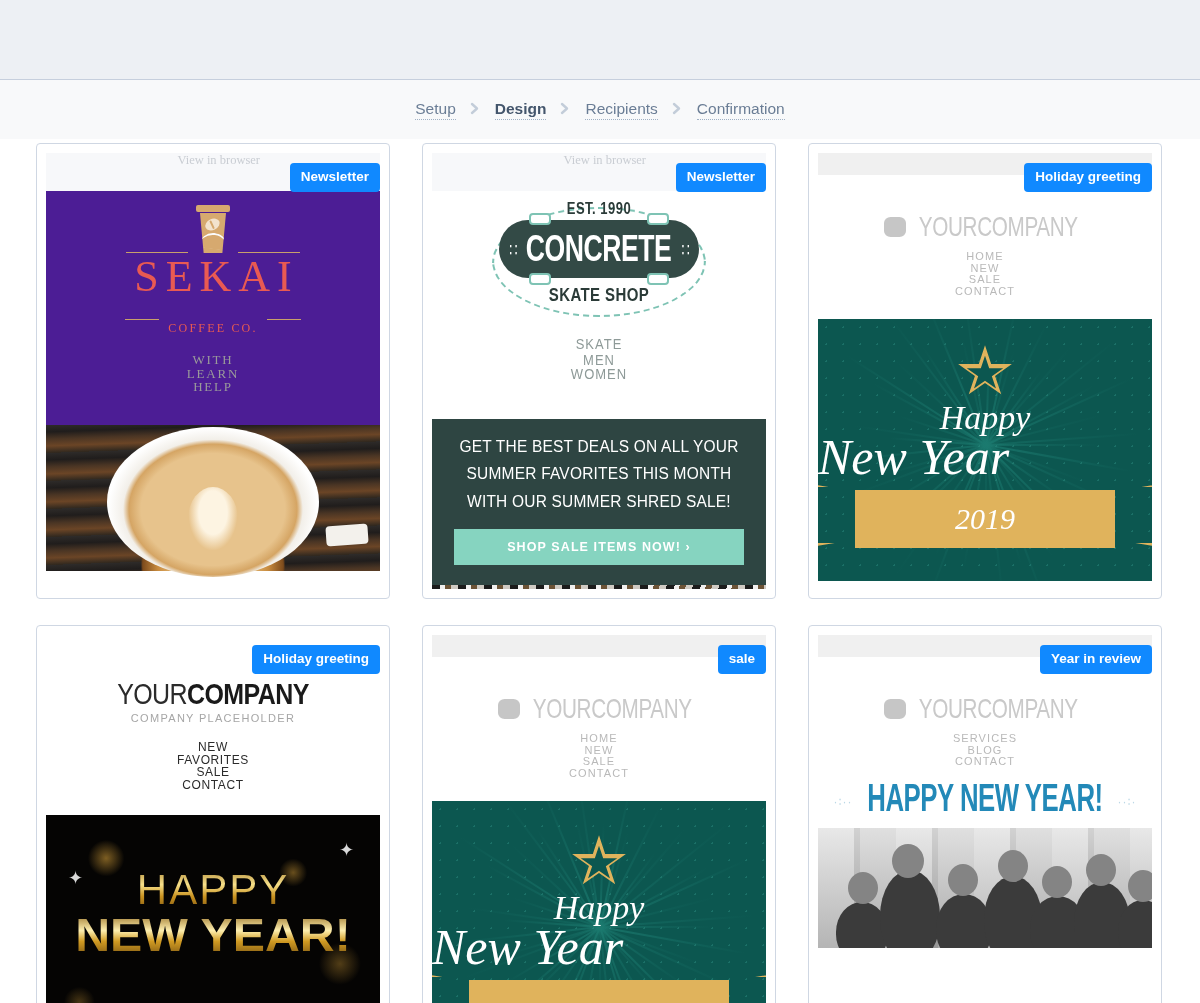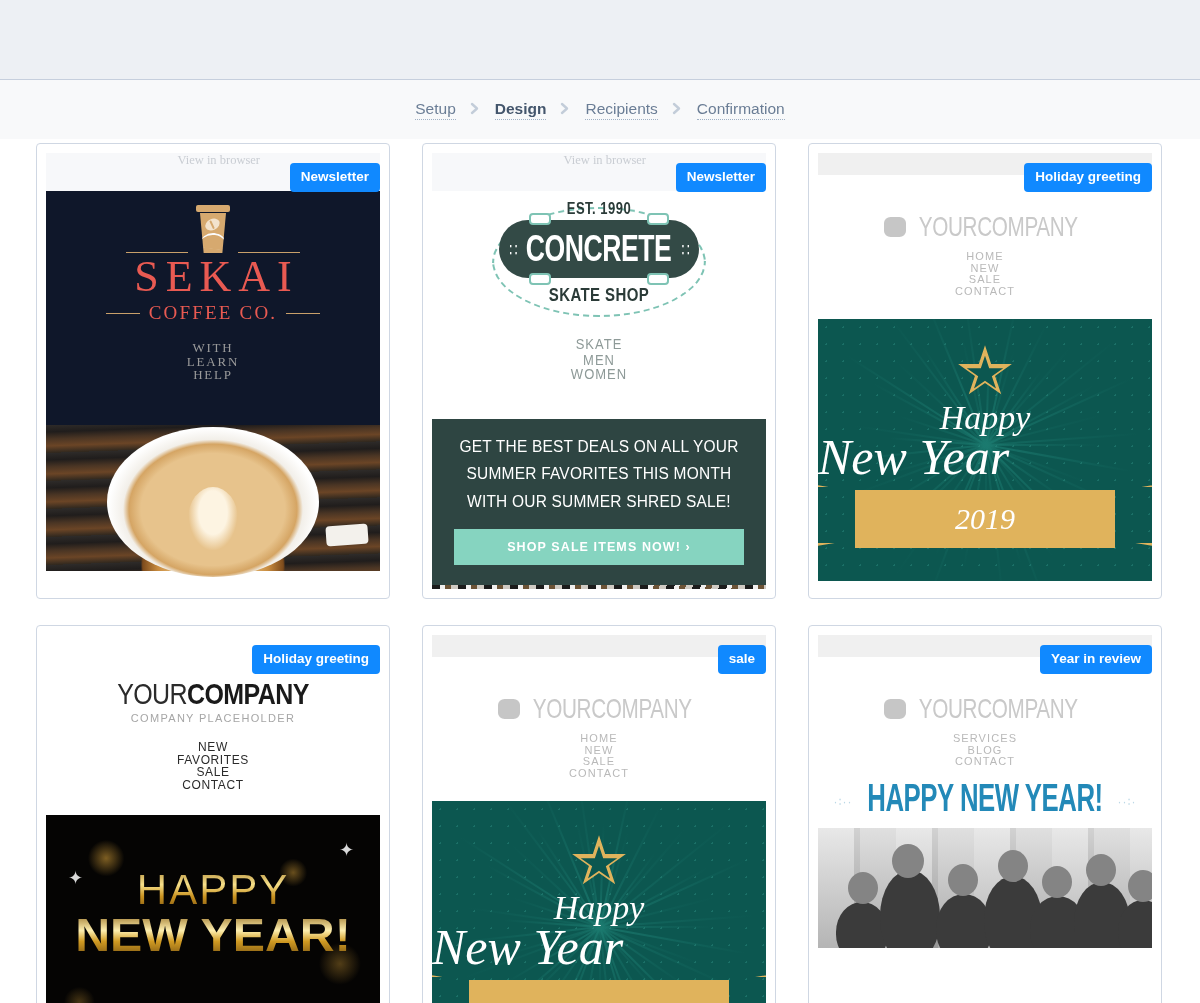--- a/index.html
+++ b/index.html
@@ -85,21 +85,21 @@
     padding-right:120px;
     font-size:12.5px;
     color:#c9cdd3;
     font-family:"Liberation Serif", serif;
   }
   .greybar { height:22px; background:#f0f0f0; }
   .nav-list { text-align:center; }
   .nav-list div { line-height:1.05; }
 
   
-  .sekai-body { background:#0f172a; padding-top:14px; height:234px; }
+  .sekai-body { background:#4c1d95; padding-top:14px; height:234px; }
   .cup { width:34px; height:50px; margin:0 auto; position:relative; }
   .cup .lid {
     width:34px; height:7px; background:#d6a96f; border-radius:2px;
   }
   .cup .body2 {
     width:26px; height:40px; margin:1px auto 0 auto;
     background:#d6a96f;
     clip-path: polygon(0 0, 100% 0, 86% 100%, 14% 100%);
     position:relative;
   }
@@ -126,21 +126,21 @@
     font-size:44px;
     letter-spacing:7px;
     text-align:center;
     line-height:1;
     margin-top:2px;
     padding-left:7px;
   }
   .sekai-sub-row { display:flex; align-items:center; justify-content:center; gap:9px; margin-top:3px; }
   .sekai-sub {
     font-family:"Liberation Serif", serif;
-    color:#e95a52; font-size:19px; letter-spacing:2.2px;
+    color:#e95a52; font-size:12px; letter-spacing:2.2px;margin-top:19px;
   }
   .sekai-nav {
     margin-top:17px;
     font-family:"Liberation Serif", serif;
     color:#9a9a9a; font-size:13px; letter-spacing:1.8px; line-height:1.25;
   }
   .july-banner {
     background:#ef5a53; height:62px;
     display:flex; align-items:center; justify-content:center;
     color:#fff;

